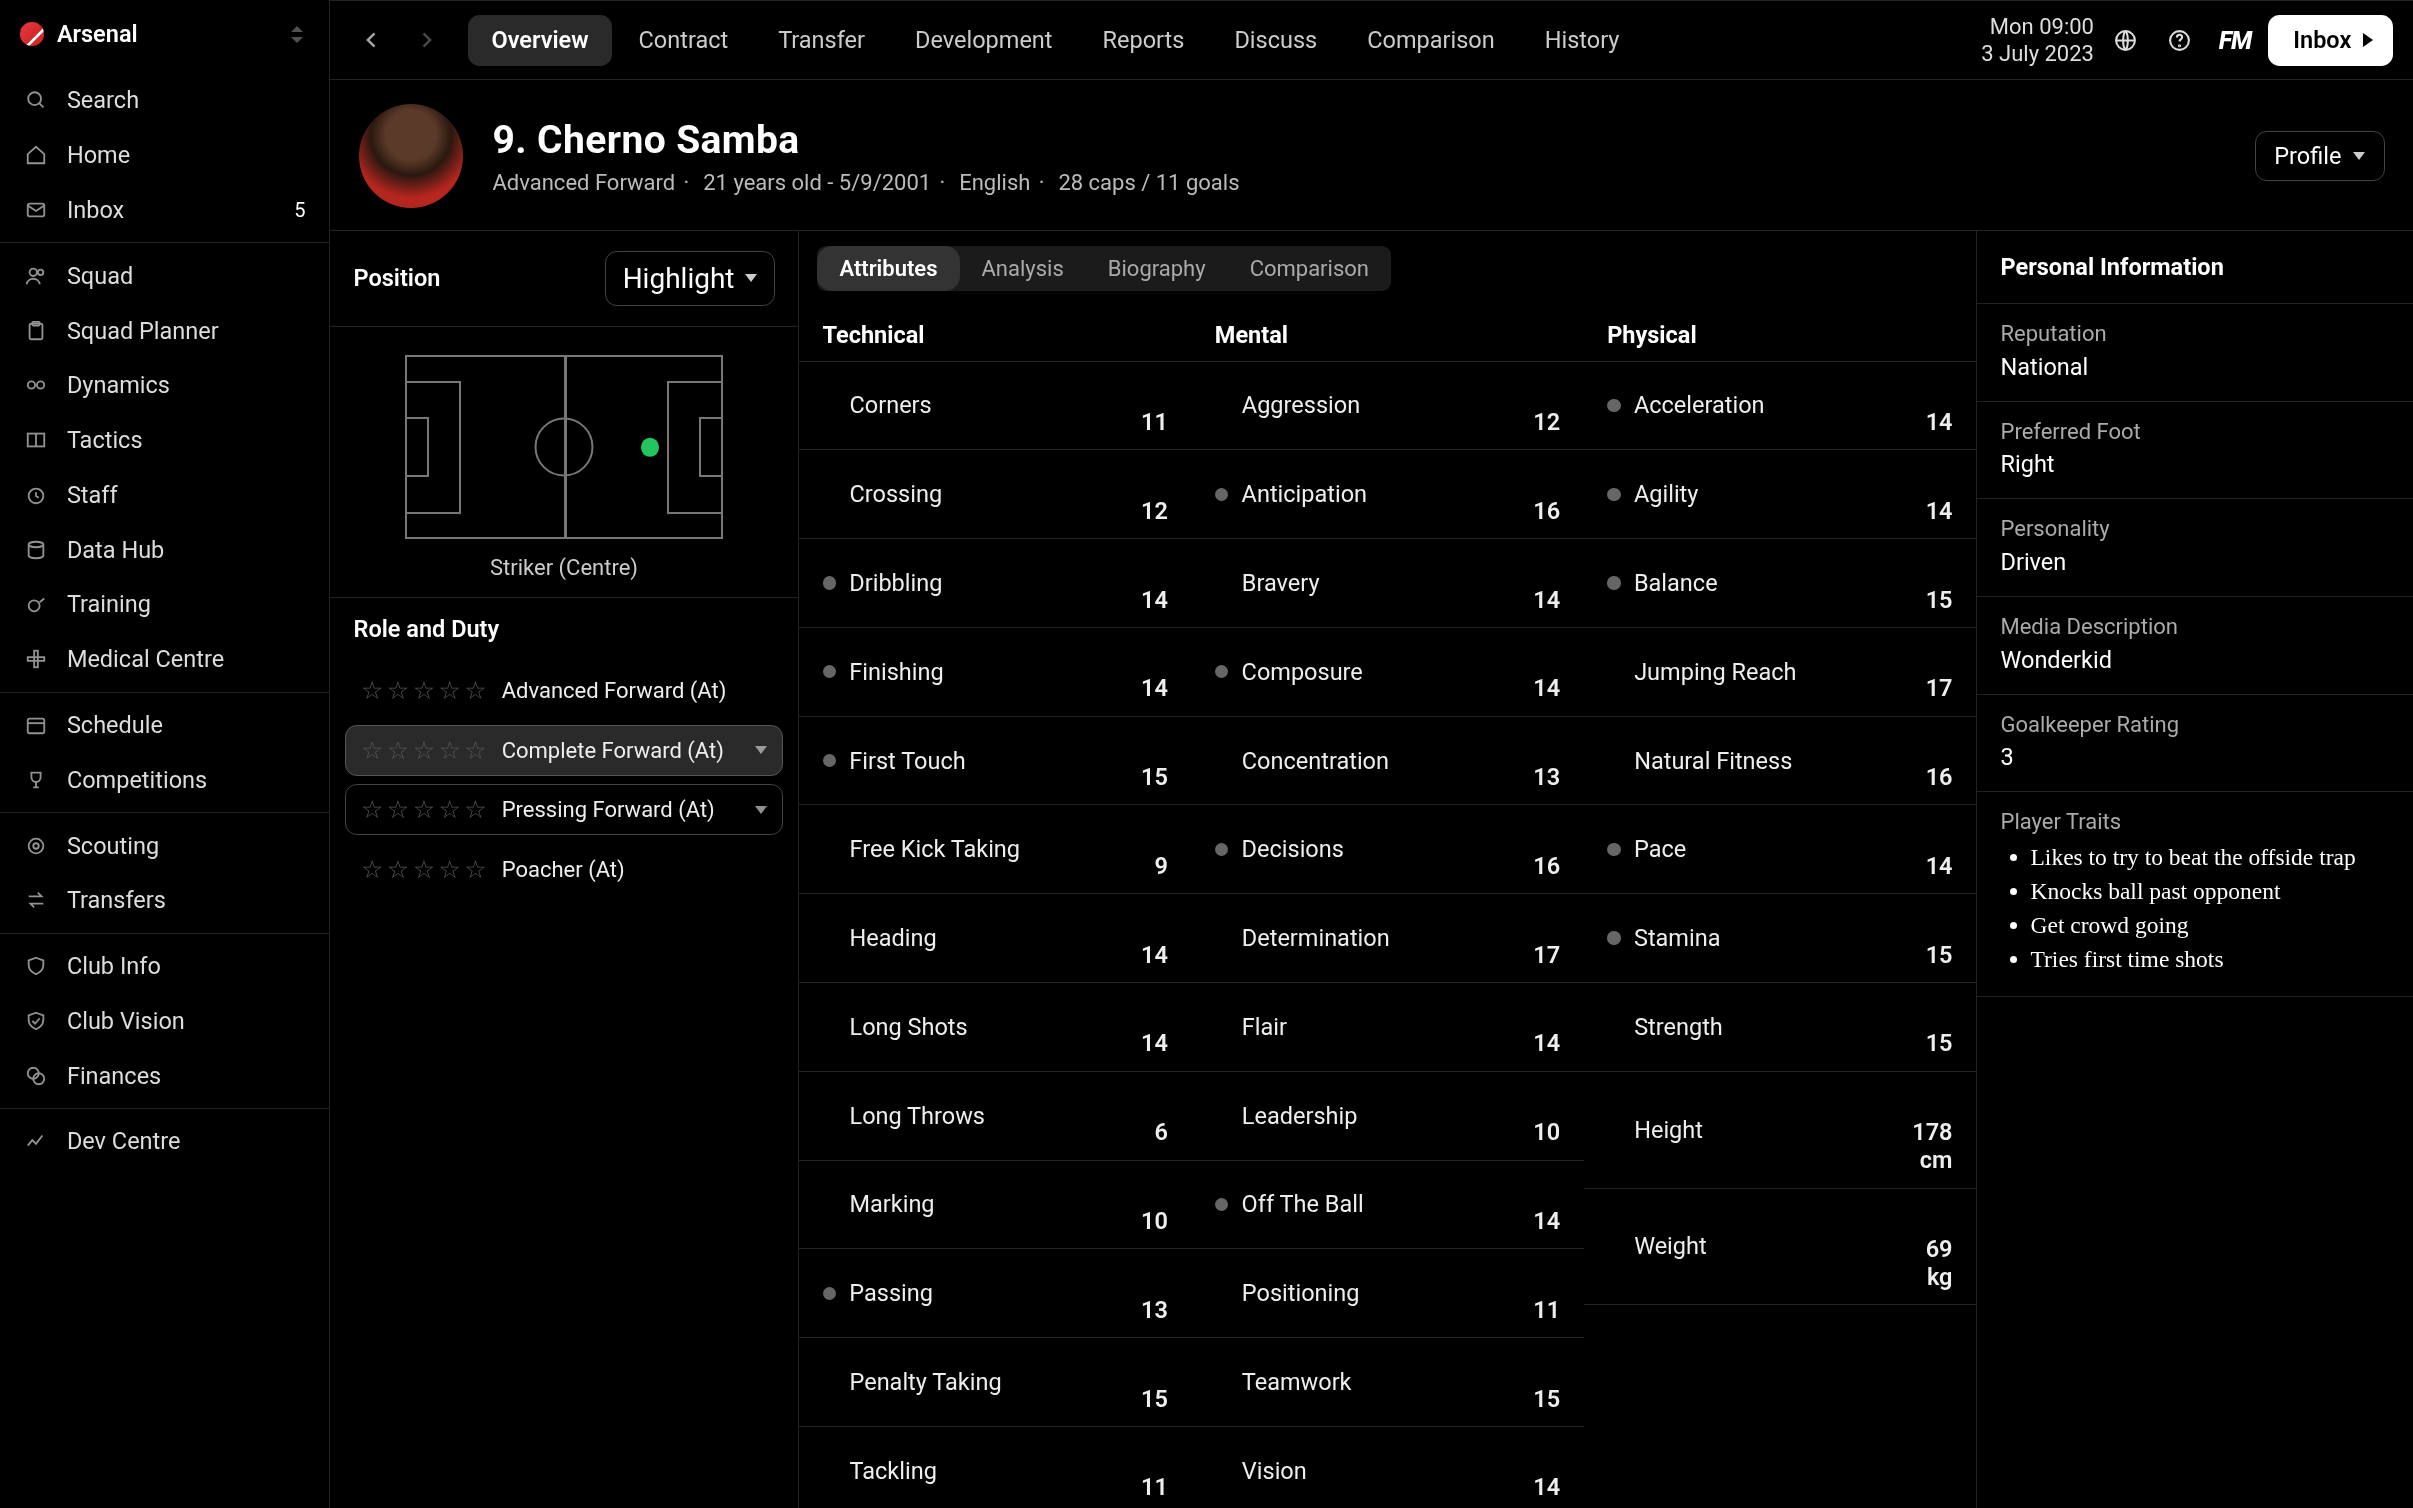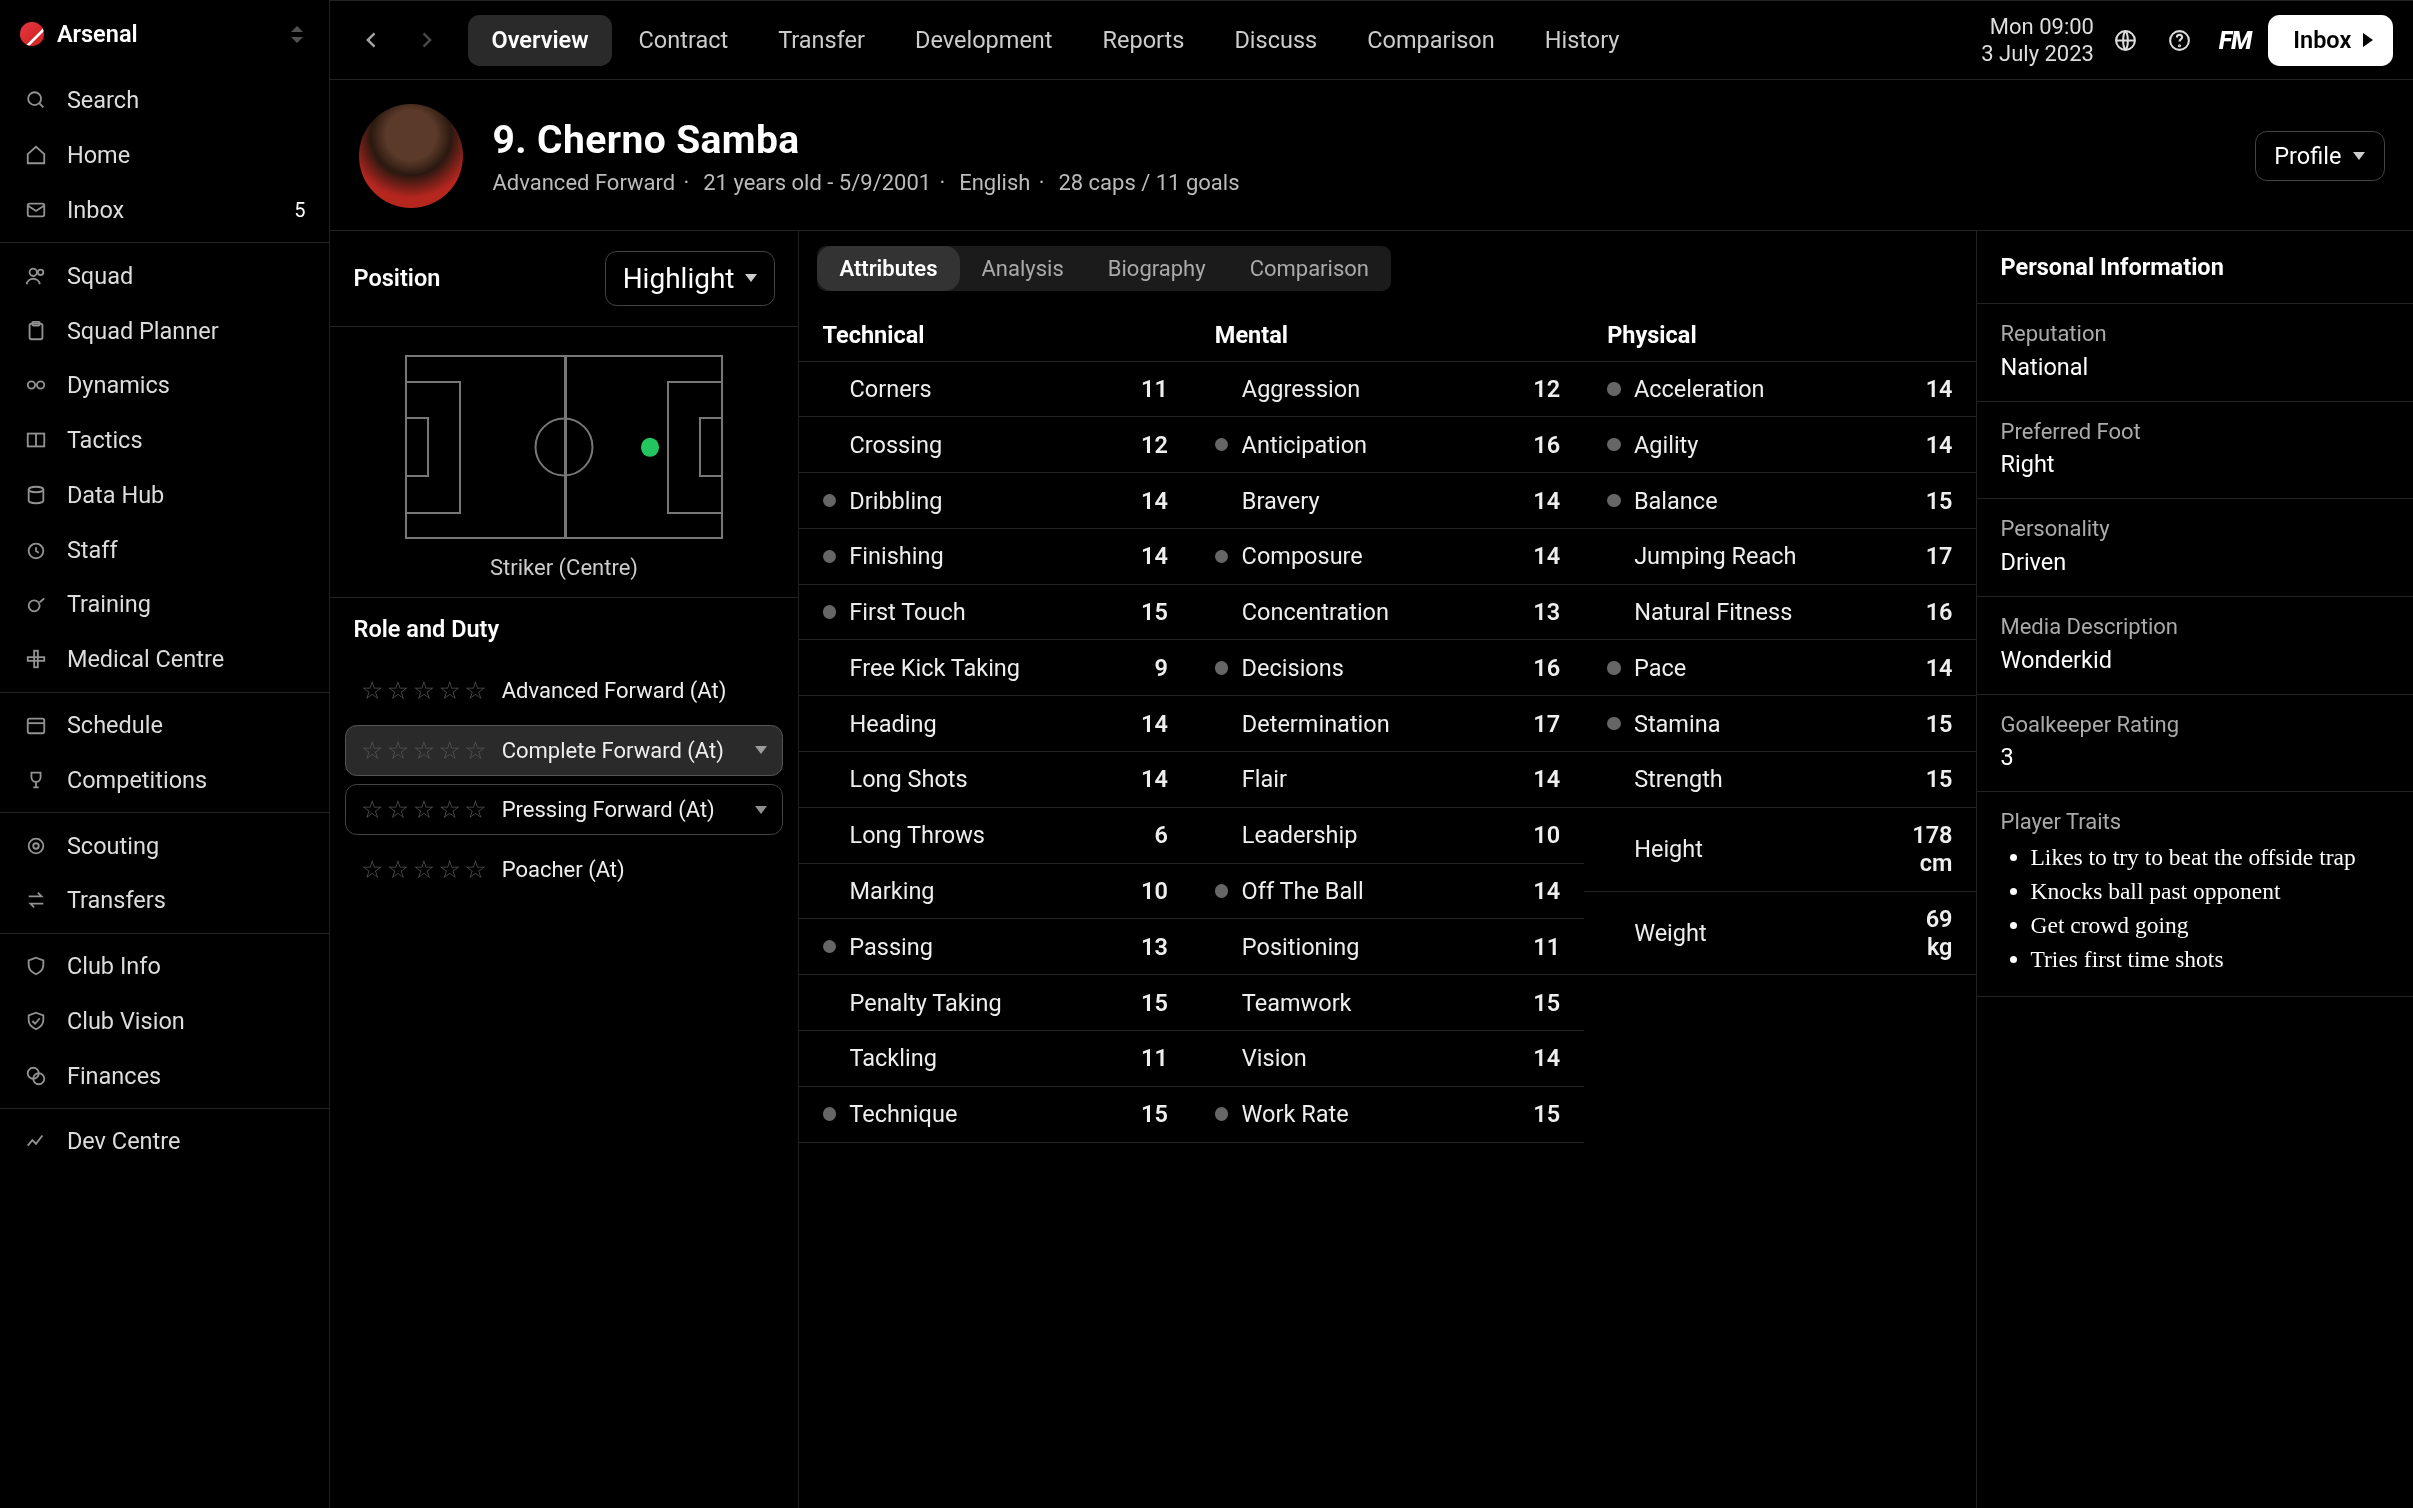--- a/index.html
+++ b/index.html
@@ -87,21 +87,21 @@
 .pill.active { background:#333; color:#fff; font-weight:600; }
 
 .attr-cols { display:flex; padding:0 0 0 0; flex:1; }
 .attr-col { flex:1; }
 .attr-col + .attr-col { }
 .col-head { padding:15px 23.5px 11.7px; font-weight:700; color:#fff; border-bottom:1.7px solid #222; }
 .attr-row { display:flex; align-items:center; padding:13.4px 23.5px; border-bottom:1.7px solid #222; }
 .hl-dot { width:13.4px; height:13.4px; border-radius:50%; background:#666; margin-right:13.4px; flex:0 0 13.4px; }
 .hl-spacer { width:27px; flex:0 0 27px; }
 .attr-name { flex:1; color:#eee; }
-.attr-val { font-weight:600; width:54px; text-align:right; color:#eee; }
+.attr-val { font-weight:600; width:54px; text-align:right; color:#eee;margin-top:33px; }
 
 
 .info-panel { width:436px; display:flex; flex-direction:column; }
 .info-h { padding:22px 23.5px; border-bottom:1.7px solid #222; font-weight:700; }
 .info-block { padding:17px 23.5px 20px; border-bottom:1.7px solid #222; }
 .info-label { color:#aaa; font-size:22px; margin-bottom:6.7px; }
 .info-val { font-size:23.5px; }
 .traits ul { list-style:disc; padding-left:30px;font-family:Liberation Serif, serif; }
 .traits li { padding:3.4px 0; }
 
@@ -183,34 +183,34 @@
           <svg width="22" height="22" viewBox="0 0 24 24">
             <rect x="3" y="5" width="18" height="14"></rect>
             <line x1="12" y1="5" x2="12" y2="19"></line>
           </svg>
         </span>
         <span>Tactics</span>
       </div>
     <div class="nav-item">
         <span class="ic">
           <svg width="22" height="22" viewBox="0 0 24 24">
+            <circle cx="12" cy="13" r="8"></circle>
+            <path d="M12 9v4l3 2"></path>
+          </svg>
+        </span>
+        <span>Staff</span>
+      </div>
+    <div class="nav-item">
+        <span class="ic">
+          <svg width="22" height="22" viewBox="0 0 24 24">
             <ellipse cx="12" cy="6" rx="8" ry="3"></ellipse>
             <path d="M4 6v12c0 1.7 3.6 3 8 3s8-1.3 8-3V6"></path>
           </svg>
         </span>
         <span>Data Hub</span>
-      </div>
-    <div class="nav-item">
-        <span class="ic">
-          <svg width="22" height="22" viewBox="0 0 24 24">
-            <circle cx="12" cy="13" r="8"></circle>
-            <path d="M12 9v4l3 2"></path>
-          </svg>
-        </span>
-        <span>Staff</span>
       </div>
     <div class="nav-item">
         <span class="ic">
           <svg width="22" height="22" viewBox="0 0 24 24">
             <circle cx="10" cy="14" r="6"></circle>
             <path d="M16 10l5-4"></path>
           </svg>
         </span>
         <span>Training</span>
       </div>

